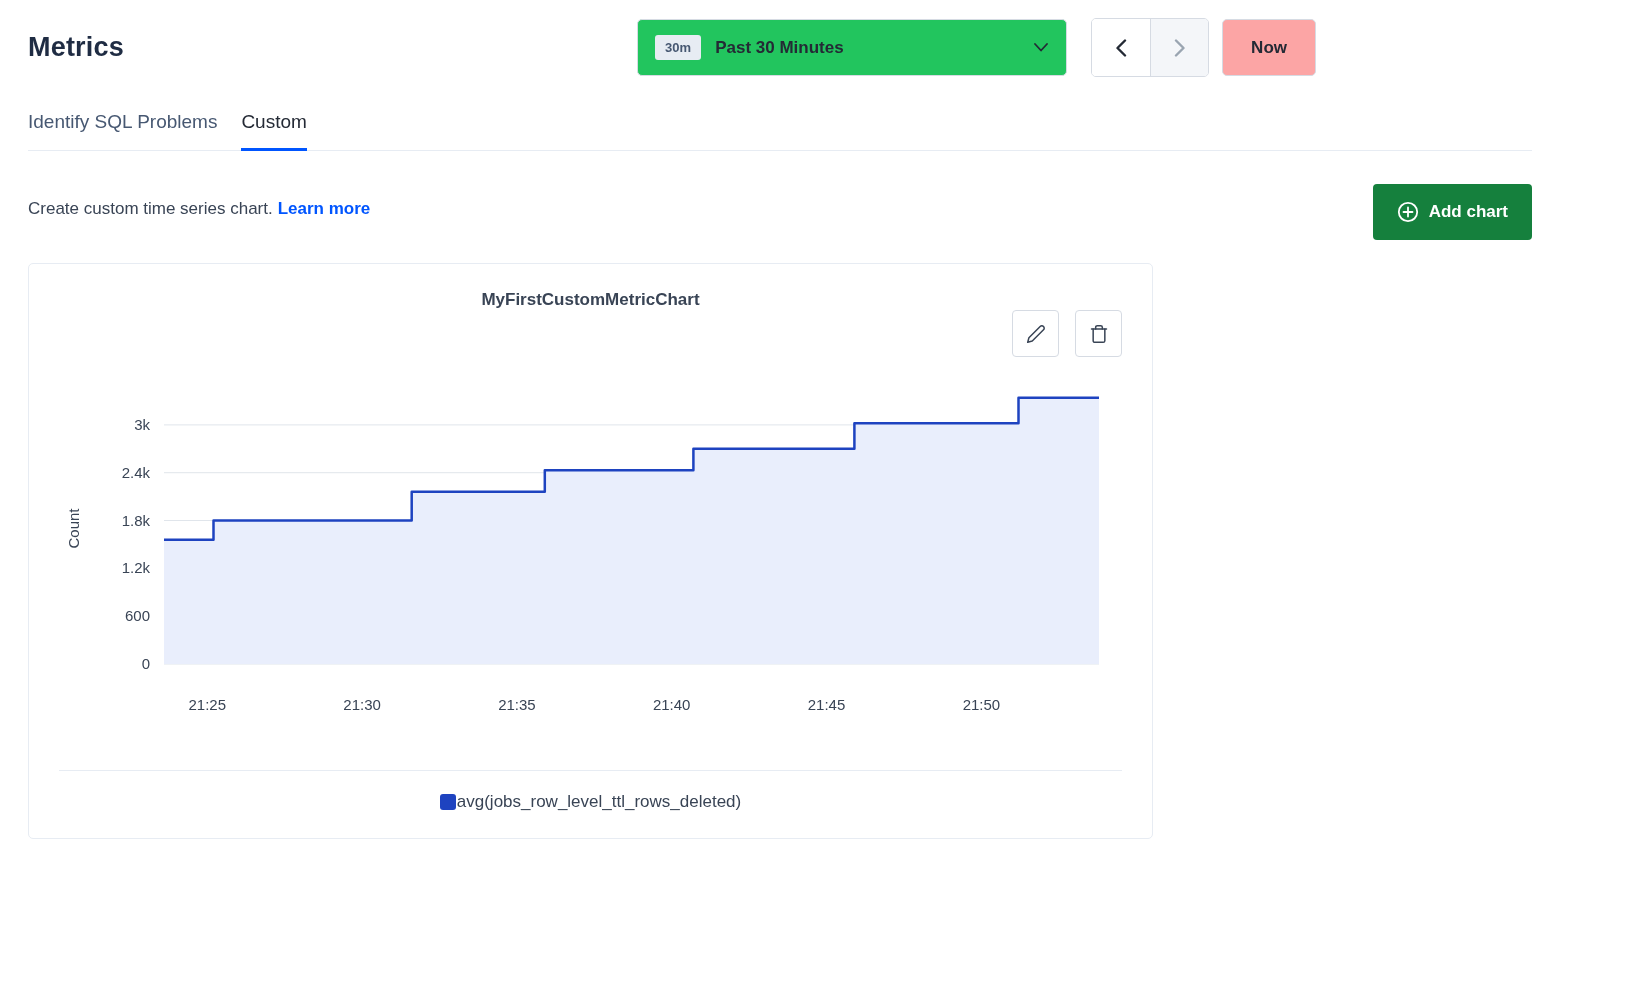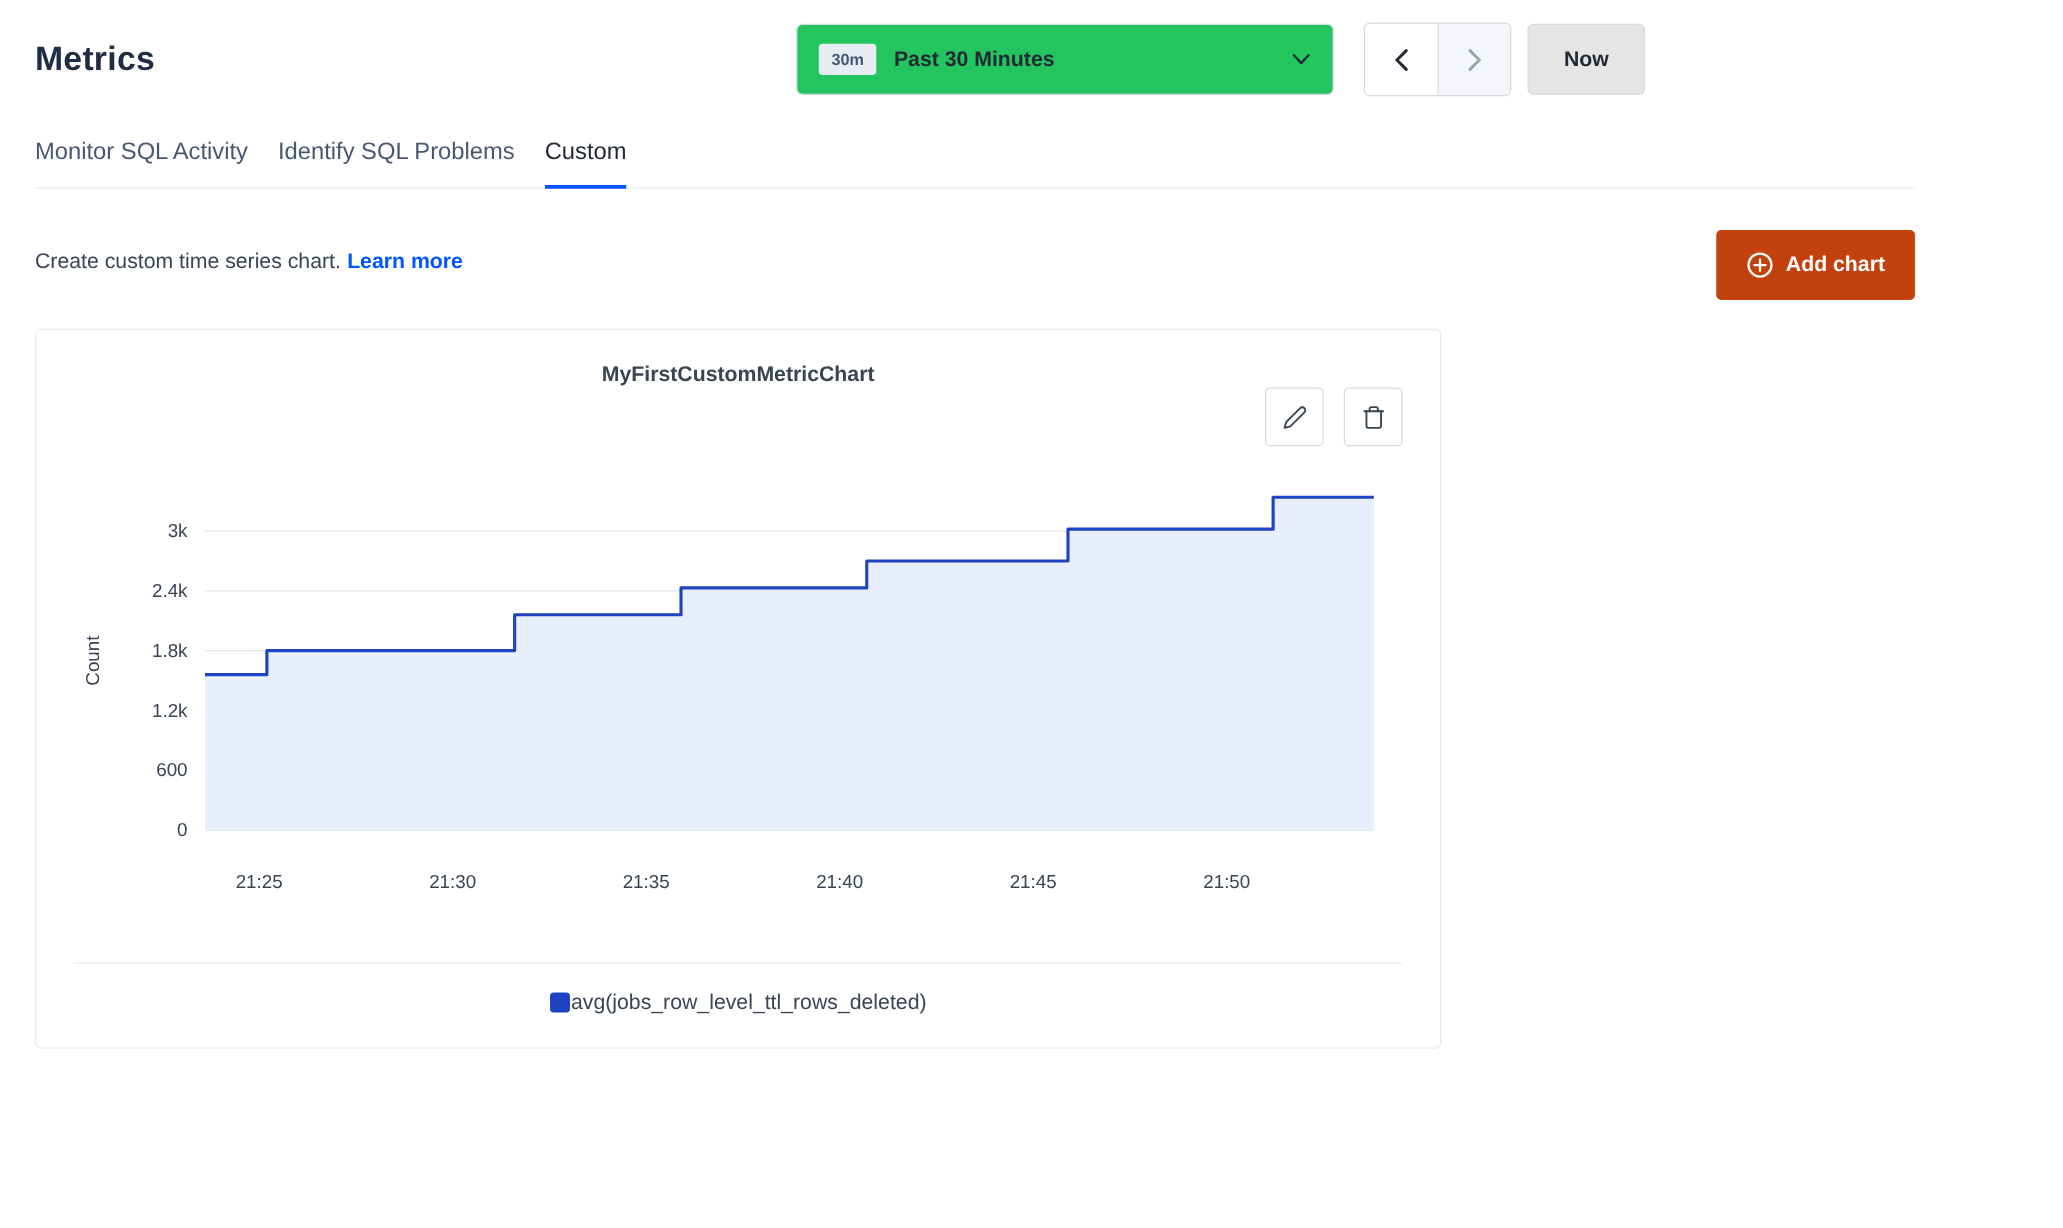--- a/index.html
+++ b/index.html
@@ -33,40 +33,40 @@
   .nav-group { display: flex; margin-left: 24px; border: 1px solid #d6dbe3; border-radius: 5px; overflow: hidden; }
   .nav-btn {
     width: 58px; height: 57px; background: #fff; border: none; cursor: pointer;
     display: flex; align-items: center; justify-content: center; padding: 0;
   }
   .nav-btn + .nav-btn { border-left: 1px solid #d6dbe3; }
   .nav-btn.disabled { background: #f4f6f9; cursor: default; }
 
   .now-btn {
     margin-left: 13px; height: 57px; padding: 0 28px;
-    background: #e5e5e5; border: 1px solid #d6dbe3; border-radius: 5px;
+    background: #fca5a5; border: 1px solid #d6dbe3; border-radius: 5px;
     font-family: inherit; font-size: 17px; font-weight: 600; color: #242a35; cursor: pointer;
   }
 
   
   .tabs { display: flex; gap: 24px; margin-top: 34px; border-bottom: 1px solid #e7ecf3; }
   .tab {
     font-size: 19px; color: #475872; padding-bottom: 15px; cursor: pointer;
     border-bottom: 3px solid transparent; margin-bottom: -1px;
   }
   .tab.active { color: #242a35; border-bottom-color: #0055ff; }
 
   
   .section-head { display: flex; align-items: flex-start; margin-top: 33px; }
   .section-title { font-size: 24px; font-weight: 700; color: #242a35; margin: 0; }
   .section-desc { margin: 15px 0 0 0; font-size: 17px; color: #394455; }
   .learn-more { color: #0055ff; font-weight: 600; text-decoration: none; cursor: pointer; margin-left: 5px; }
   .add-chart-btn {
     margin-left: auto; height: 56px; padding: 16px 24px;
-    background: #c2410c; color: #fff; border: none; border-radius: 4px;
+    background: #15803d; color: #fff; border: none; border-radius: 4px;
     font-family: inherit; font-size: 17px; font-weight: 600; cursor: pointer;
     display: flex; align-items: center; gap: 10px;
   }
 
   
   .card {
     margin-top: 23px; width: 1125px;
     border: 1px solid #e7ecf3; border-radius: 5px; background: #fff;
     padding: 26px 30px 26px;
   }
@@ -114,21 +114,20 @@
               <path d="M2 1.5 L9.5 9 L2 16.5" fill="none" stroke="#9aa5b1" stroke-width="2.4" stroke-linecap="round" stroke-linejoin="round"></path>
             </svg>
         </button>
       </div>
 
       <button class="now-btn">Now</button>
     </div>
   </div>
 
   <div class="tabs">
-    <div class="tab">Monitor SQL Activity</div>
     <div class="tab">Identify SQL Problems</div>
     <div class="tab active">Custom</div>
   </div>
 
   <div class="section-head">
     <div>
       <p class="section-desc"><span>Create custom time series chart.</span><a class="learn-more">Learn more</a></p>
     </div>
     <button class="add-chart-btn">
       <svg width="22" height="22" viewBox="0 0 22 22">

